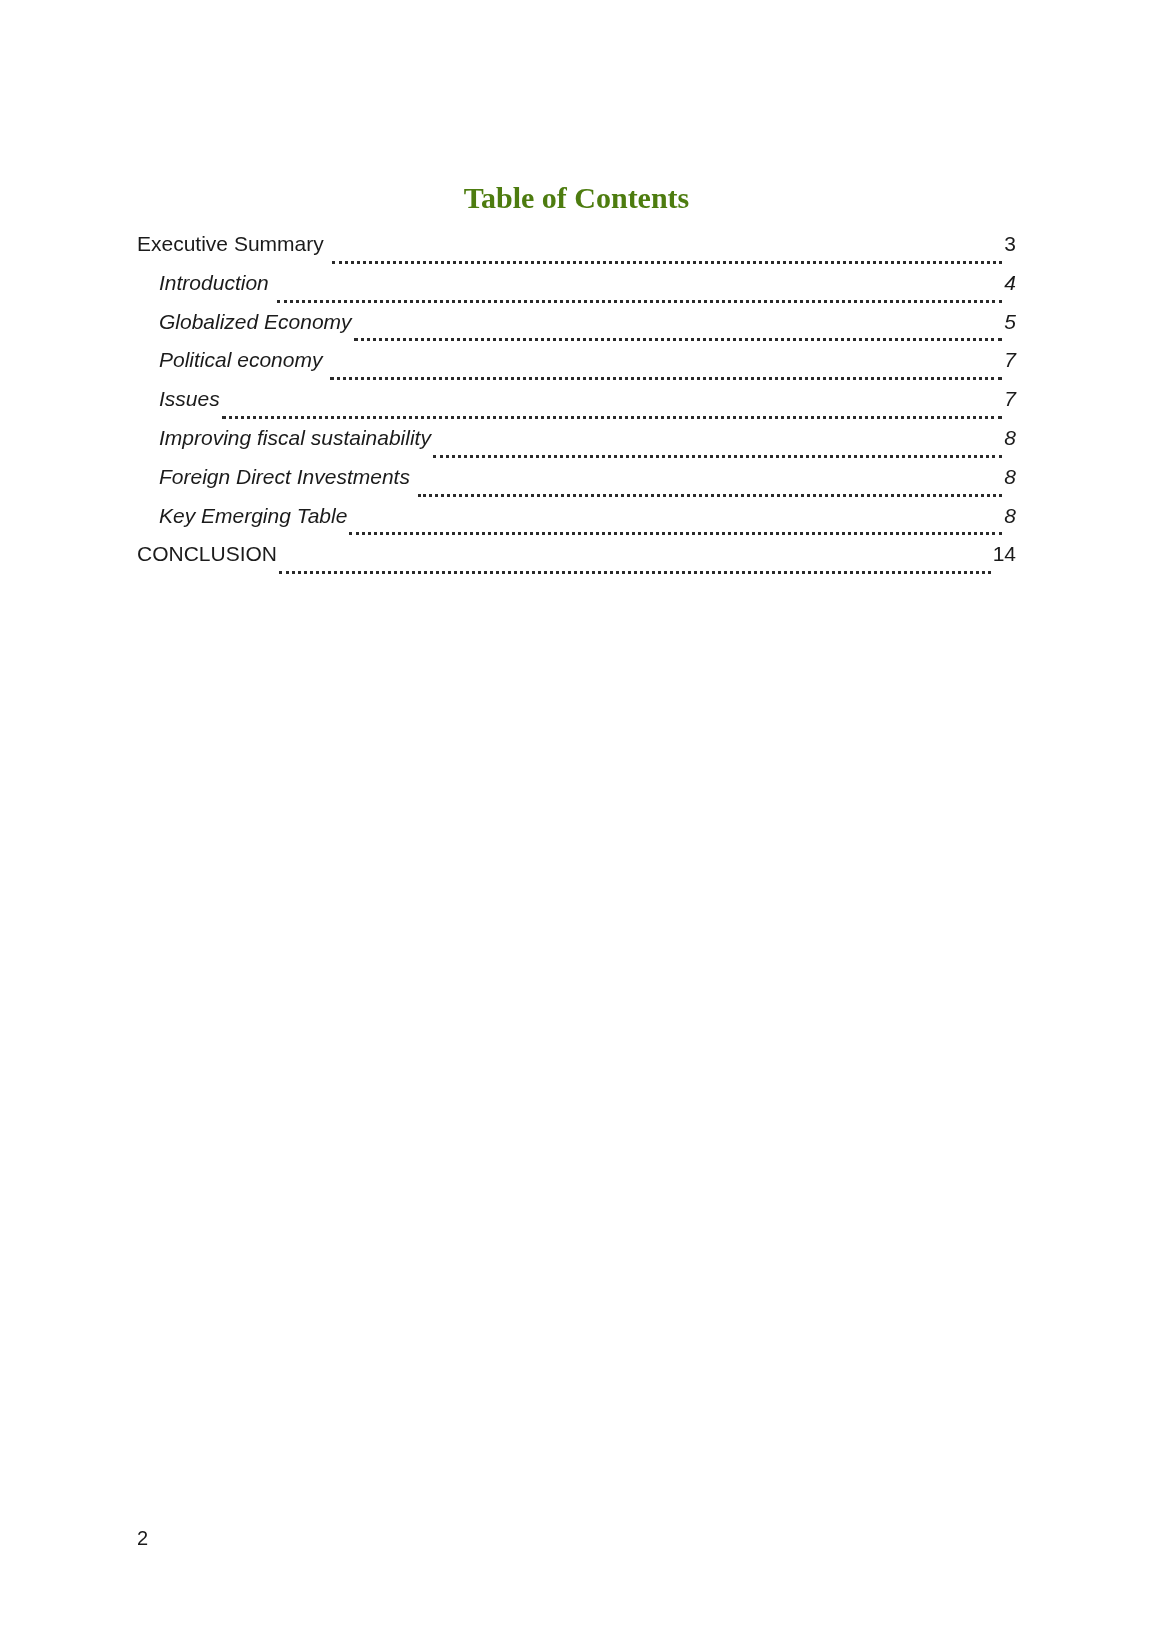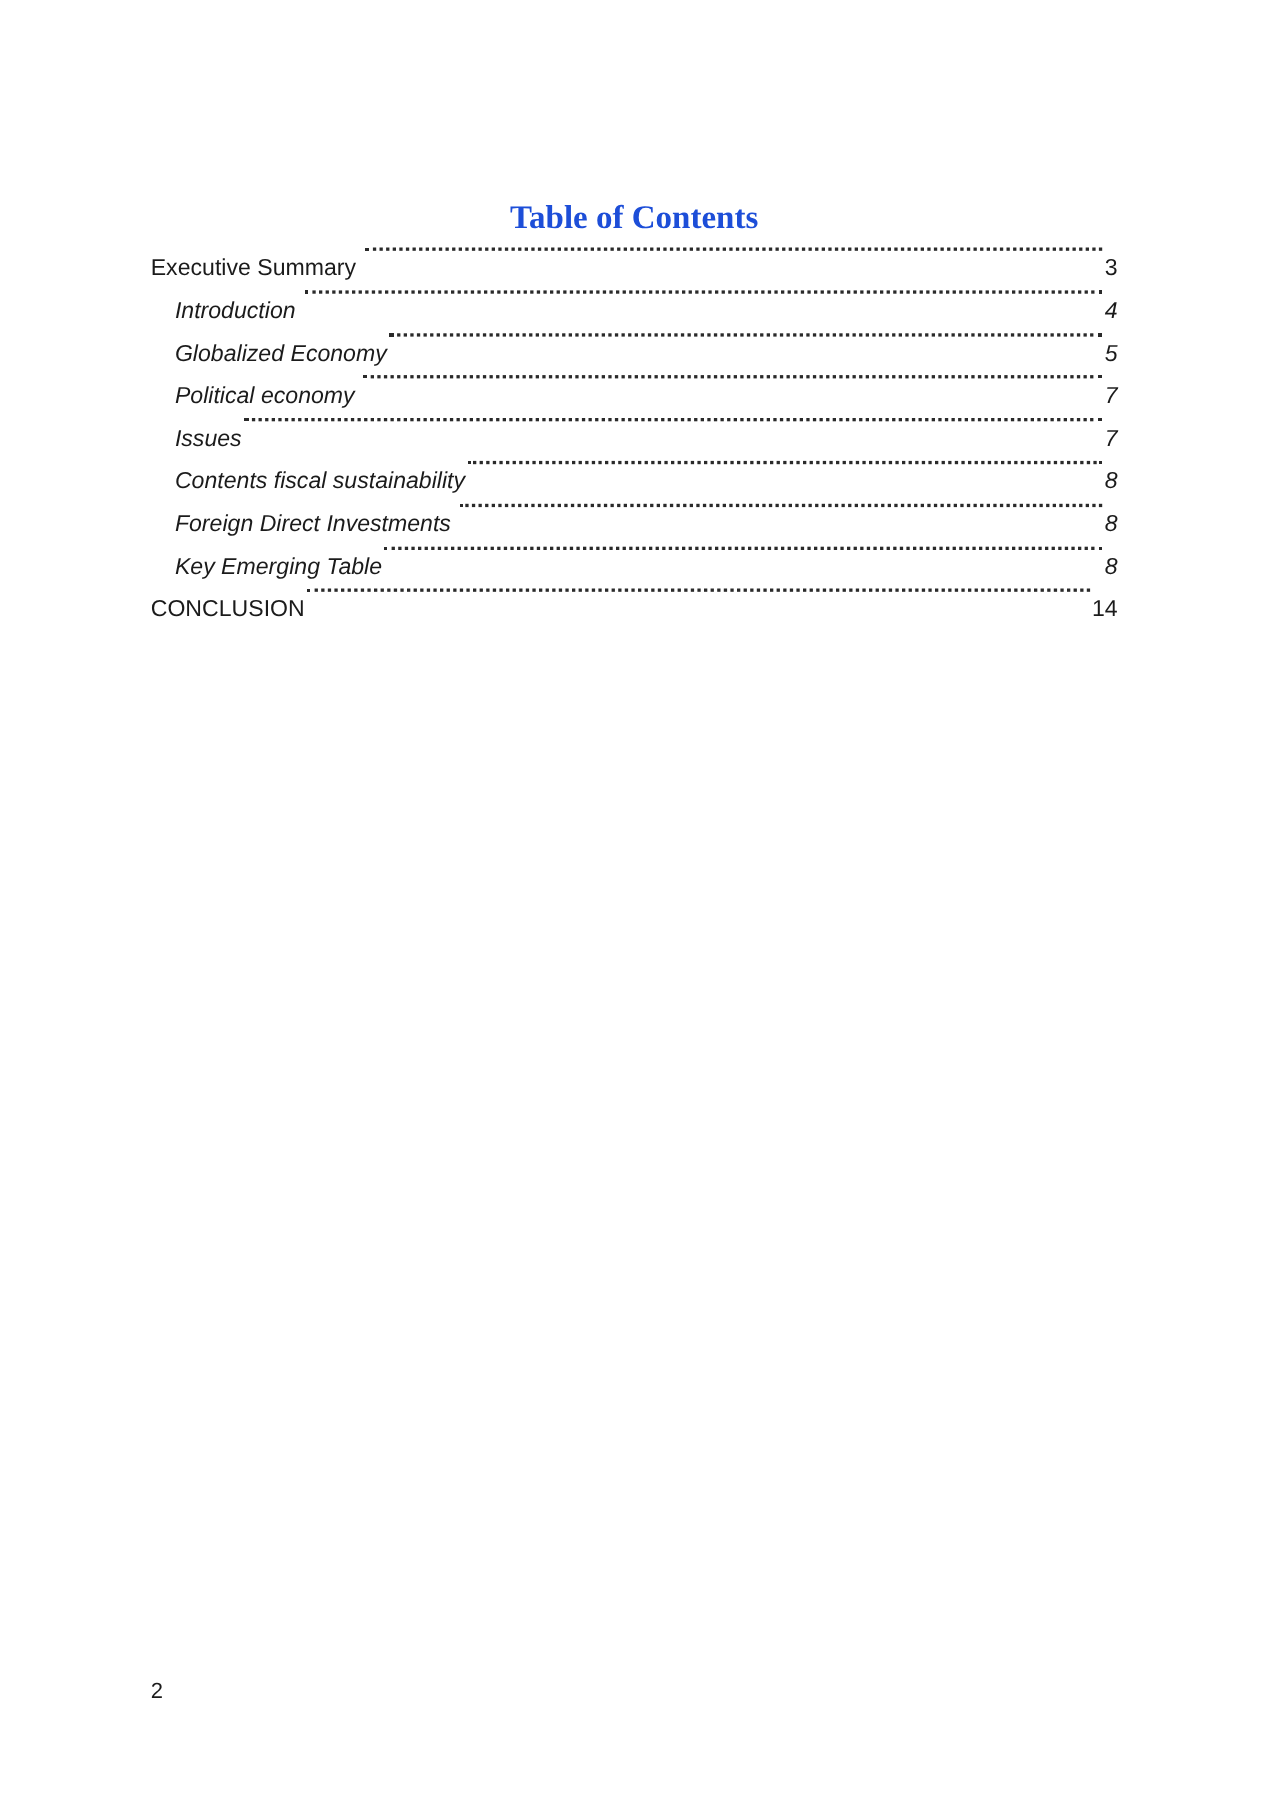--- a/index.html
+++ b/index.html
@@ -19,30 +19,30 @@
     position: absolute;
     left: 137px;
     right: 142px;
     top: 180px;
   }
   .toc-title {
     font-family: "Liberation Serif", serif;
     font-weight: bold;
     font-size: 30px;
     line-height: 36px;
-    color: #1d4ed8;
+    color: #4d7c0f;
     text-align: center;
     margin: 0 0 9px 0;
   }
   .toc {
     font-size: 21px;
   }
   .toc-row {
     display: flex;
-    align-items: flex-start;
+    align-items: flex-end;
     height: 38.8px;
     line-height: 38.8px;
   }
   .toc-row.indent {
     padding-left: 22px;
     font-style: italic;
   }
   .toc-label {
     white-space: pre;
   }
@@ -94,21 +94,21 @@
       <span class="toc-pagenum">7</span>
     </div>
 
     <div class="toc-row indent">
       <span class="toc-label">Issues</span>
       <span class="toc-leader"></span>
       <span class="toc-pagenum">7</span>
     </div>
 
     <div class="toc-row indent">
-      <span class="toc-label">Contents fiscal sustainability</span>
+      <span class="toc-label">Improving fiscal sustainability</span>
       <span class="toc-leader"></span>
       <span class="toc-pagenum">8</span>
     </div>
 
     <div class="toc-row indent">
       <span class="toc-label">Foreign Direct Investments </span>
       <span class="toc-leader"></span>
       <span class="toc-pagenum">8</span>
     </div>
 

